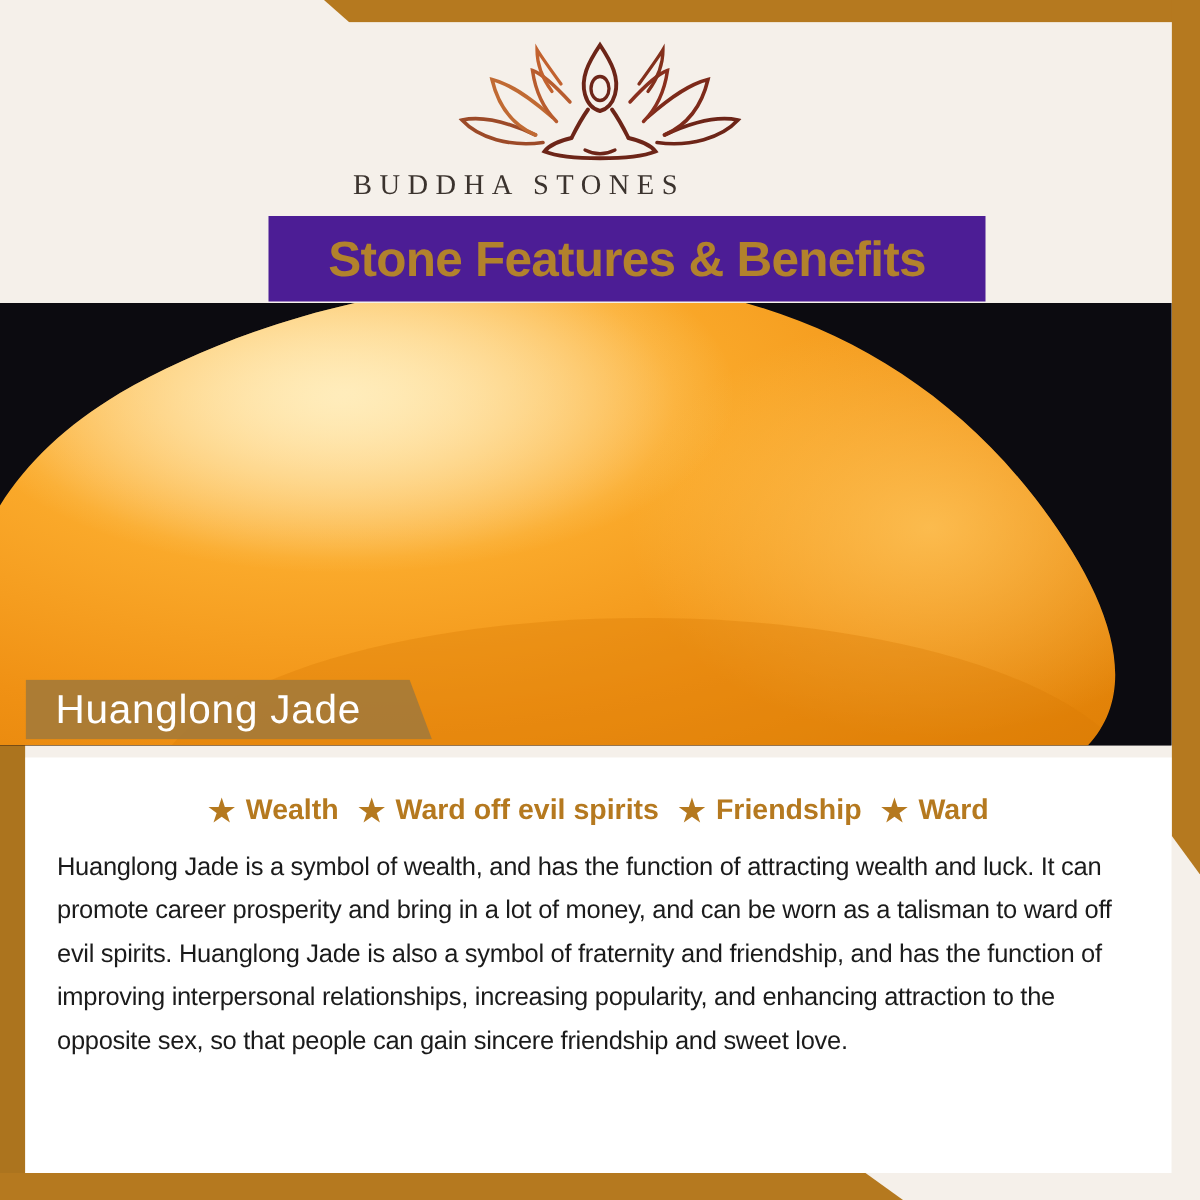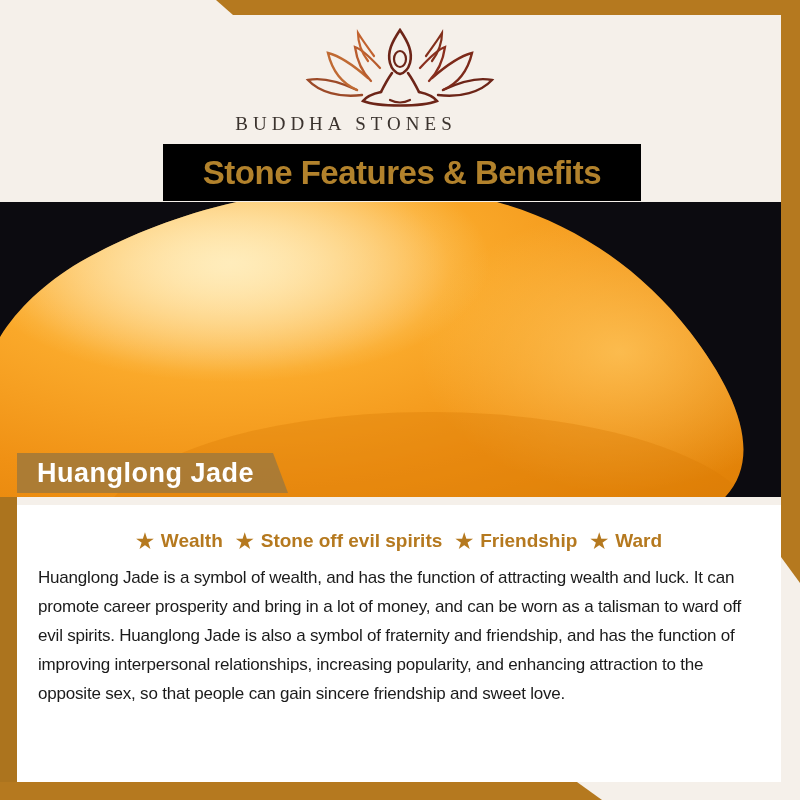--- a/index.html
+++ b/index.html
@@ -31,40 +31,40 @@
   
   .logo-wrap{left:0;top:26px;width:800px;text-align:center;}
   .brand-name{
     left:0;top:113px;width:692px;text-align:center;
     font-family:"Liberation Serif", serif;
     font-size:19px;letter-spacing:5px;color:#3b332e;font-weight:500;
   }
 
   
   .header-band{
-    left:163px;top:144px;width:478px;height:57px;background:#000000;
+    left:179px;top:144px;width:478px;height:57px;background:#4c1d95;
   }
   .header-band .title{
     width:100%;text-align:center;line-height:57px;
     font-size:33px;font-weight:bold;color:#b2822c;letter-spacing:-0.5px;
   }
 
   
   .photo{
     left:0;top:202px;width:781px;height:295px;background:#0c0b10;overflow:hidden;
   }
 
   
   .banner{
     left:17px;top:453px;width:272px;height:40px;background:rgba(169,123,54,0.96);
     clip-path:polygon(0 0,256px 0,271px 100%,0 100%);
   }
   .banner .name{
     padding-left:20px;line-height:40px;color:#ffffff;
-    font-size:27px;font-weight:bold;letter-spacing:0.5px;
+    font-size:27px;font-weight:normal;letter-spacing:0.5px;
   }
 
   
   .panel{
     left:17px;top:505px;width:764px;height:277px;background:#ffffff;
   }
   .benefits-row{
     margin-top:25px;display:flex;justify-content:center;align-items:center;
     gap:13px;color:#b5791f;font-size:19px;font-weight:bold;
   }
@@ -154,21 +154,21 @@
 </div>
 
 <div class="abs panel">
   <div class="benefits-row">
     <span class="benefit">
       <span class="star">★</span>
       <span>Wealth</span>
     </span>
     <span class="benefit">
       <span class="star">★</span>
-      <span>Stone off evil spirits</span>
+      <span>Ward off evil spirits</span>
     </span>
     <span class="benefit">
       <span class="star">★</span>
       <span>Friendship</span>
     </span>
     <span class="benefit">
       <span class="star">★</span>
       <span>Ward</span>
     </span>
   </div>

